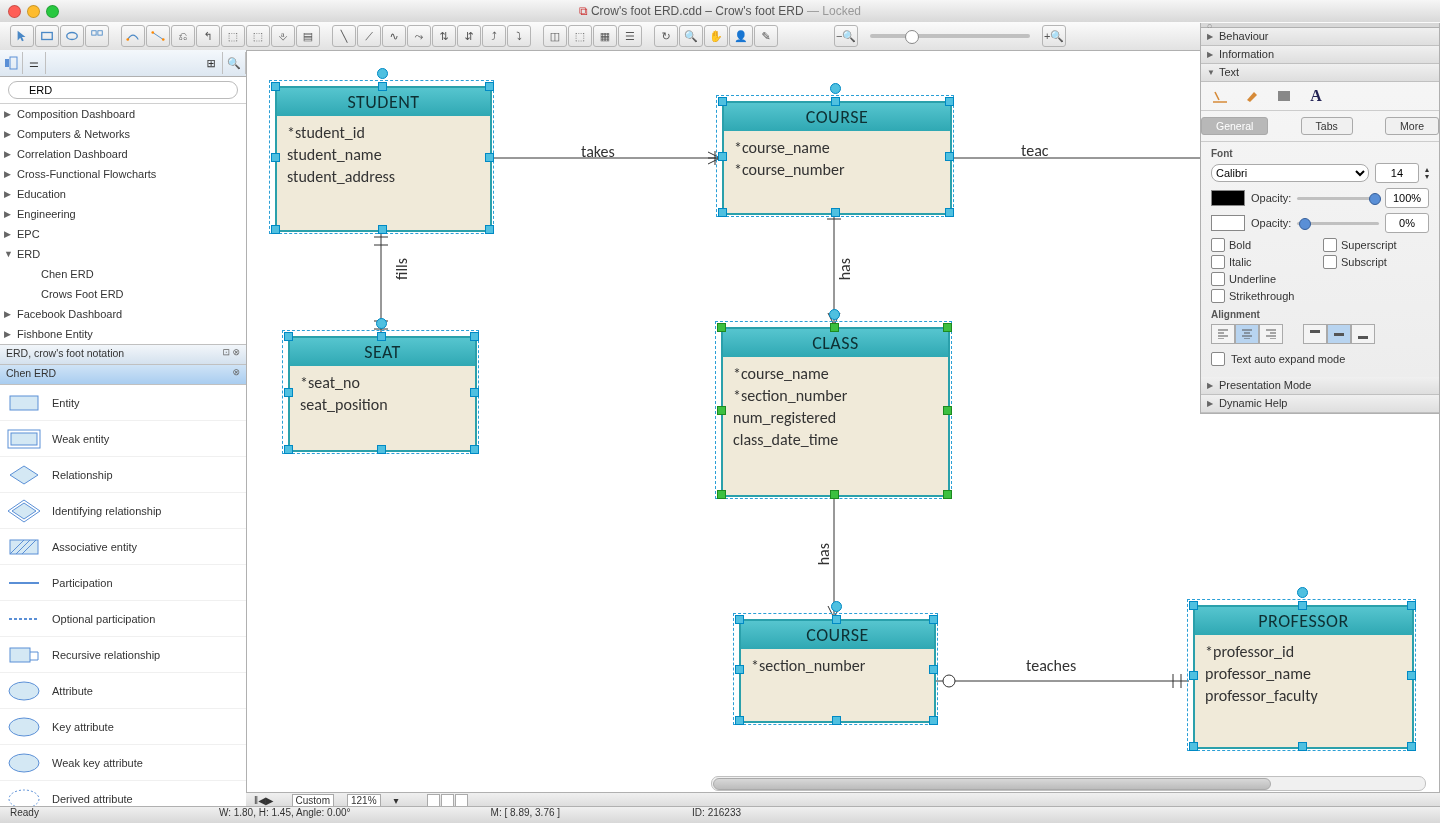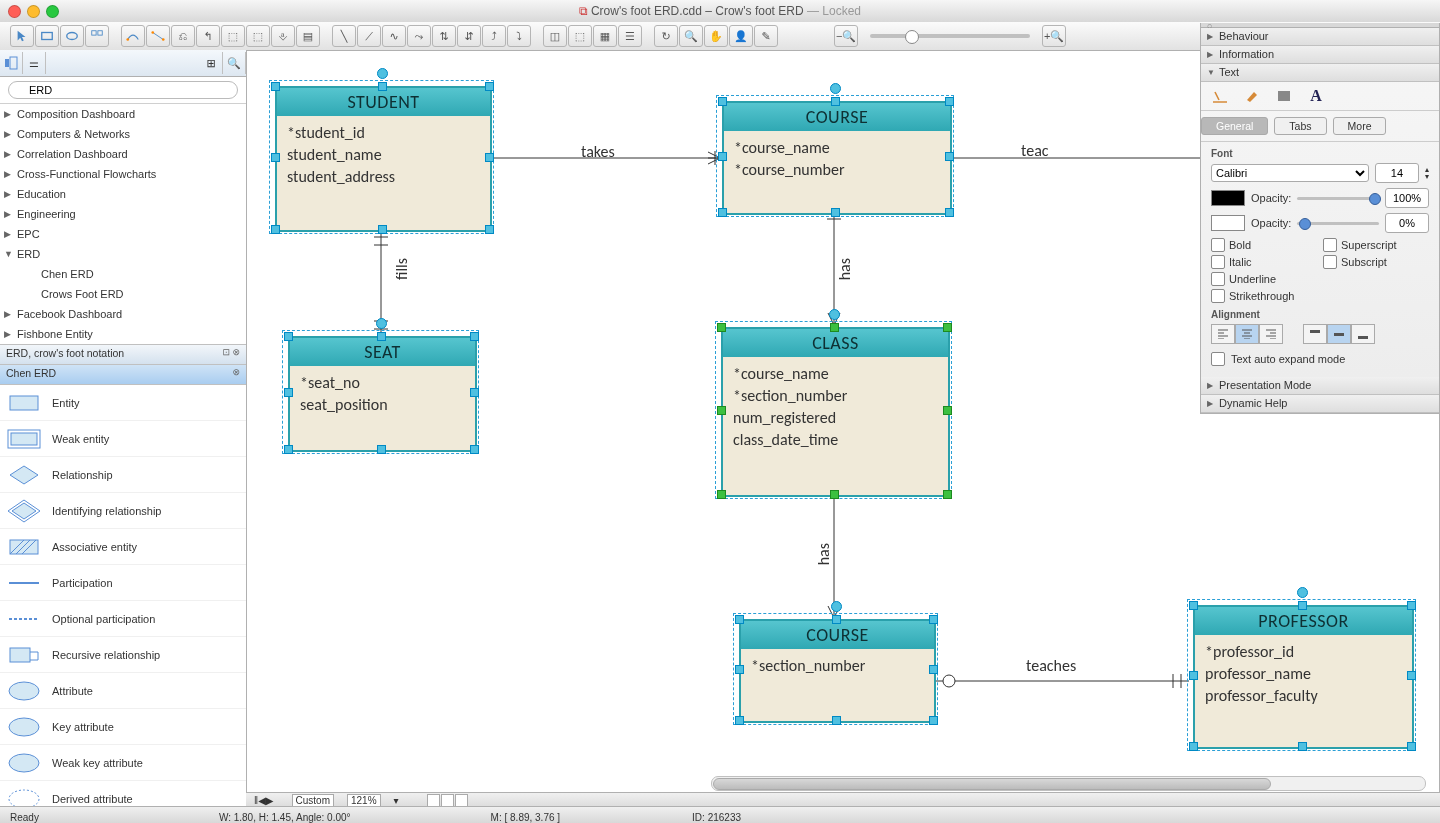--- a/index.html
+++ b/index.html
@@ -41,44 +41,44 @@
 .rel-label.v{writing-mode:vertical-rl;transform:rotate(180deg)}
 .conn-anchor{position:absolute;width:9px;height:9px;background:#4fc0e0;border:1px solid #0089c4;border-radius:50%}
 svg.conns{position:absolute;top:0;left:0;pointer-events:none}
 
 .inspector{position:absolute;top:23px;right:0;width:238px;background:linear-gradient(#f7f7f7,#ececec);border:1px solid #b0b0b0;border-top:none;font-size:11px}
 .insp-acc{height:17px;padding-left:18px;line-height:17px;background:linear-gradient(#f0f0f0,#dedede);border-bottom:1px solid #c0c0c0;position:relative}
 .insp-acc:before{content:"▶";position:absolute;left:6px;font-size:8px;color:#666}
 .insp-acc.open:before{content:"▼"}
 .insp-mode-row{display:flex;gap:10px;padding:5px 8px;border-bottom:1px solid #ccc;align-items:center}
 .insp-mode{width:22px;height:18px;display:flex;align-items:center;justify-content:center}
-.insp-tabs{display:flex;justify-content:flex-start;gap:6px;padding:6px 0;border-bottom:1px solid #ccc}
+.insp-tabs{display:flex;justify-content:space-between;gap:6px;padding:6px 0;border-bottom:1px solid #ccc}
 .insp-tab{padding:2px 14px;border:1px solid #aaa;border-radius:3px;font-size:10.5px;background:#f0f0f0}
 .insp-tab.active{background:#b8b8b8;color:#fff}
 .insp-section{padding:6px 10px}
 .insp-label{font-size:10px;font-weight:bold;color:#555;margin-bottom:4px}
 .insp-row{display:flex;align-items:center;gap:6px;margin-bottom:5px}
-select.insp-sel{flex:1;height:18px;font-size:11px;border:1px solid #aaa;border-radius:3px;background:#fff}
+select.insp-sel{flex:1;height:18px;font-size:11px;border:1px solid #aaa;border-radius:8px;background:#fff}
 input.insp-num{width:38px;height:16px;font-size:11px;border:1px solid #aaa;border-radius:3px;text-align:center}
 .color-swatch{width:32px;height:14px;border:1px solid #888}
 .mini-slider{flex:1;height:3px;background:#c0c0c0;border-radius:2px;position:relative}
 .mini-thumb{position:absolute;top:-4px;width:10px;height:10px;border-radius:50%;background:#5a8fd6;border:1px solid #365f9a}
 .chk-col{display:flex;flex-direction:column;gap:3px;flex:1}
 .chk-row{display:flex;align-items:center;gap:4px}
 .chk{width:12px;height:12px;border:1px solid #888;border-radius:2px;background:#fff}
 .align-group{display:flex;gap:0}
 .align-btn{width:22px;height:18px;border:1px solid #aaa;display:flex;align-items:center;justify-content:center;background:#f4f4f4}
 .align-btn.active{background:#b8d4f0}
 
 .canvas-status{position:absolute;bottom:16px;left:246px;right:0;height:14px;background:linear-gradient(#f0f0f0,#dcdcdc);border-top:1px solid #b0b0b0;display:flex;align-items:center;font-size:10px;gap:18px;padding-left:8px}
 .zoom-ctl{display:flex;align-items:center;gap:13px}
 .zoom-box{border:1px solid #aaa;padding:0 3px;background:#fff;height:11px;line-height:11px}
 .page-icons{display:flex;gap:1px;margin-left:10px}
 .page-icon{width:11px;height:11px;border:1px solid #aaa;background:#fff}
-.bottom-bar{position:absolute;bottom:0;left:0;right:0;height:16px;background:linear-gradient(#f0f0f0,#d8d8d8);border-top:1px solid #b0b0b0;display:flex;align-items:flex-end;font-size:10px;padding:0 10px;gap:60px}
+.bottom-bar{position:absolute;bottom:0;left:0;right:0;height:16px;background:linear-gradient(#f0f0f0,#d8d8d8);border-top:1px solid #b0b0b0;display:flex;align-items:flex-start;font-size:10px;padding:0 10px;gap:60px}
 .hscroll{position:absolute;bottom:16px;left:465px;right:14px;height:13px;background:#f0f0f0;border:1px solid #c0c0c0;border-radius:7px}
 .hscroll-thumb{position:absolute;top:1px;left:1px;height:10px;background:linear-gradient(#d8d8d8,#bcbcbc);border-radius:6px;border:1px solid #aaa}
 </style>
 </head>
 <body>
 
 <div class="titlebar">
   <div class="traffic">
     <span style="background:#ff5f57"></span>
     <span style="background:#febc2e"></span>

